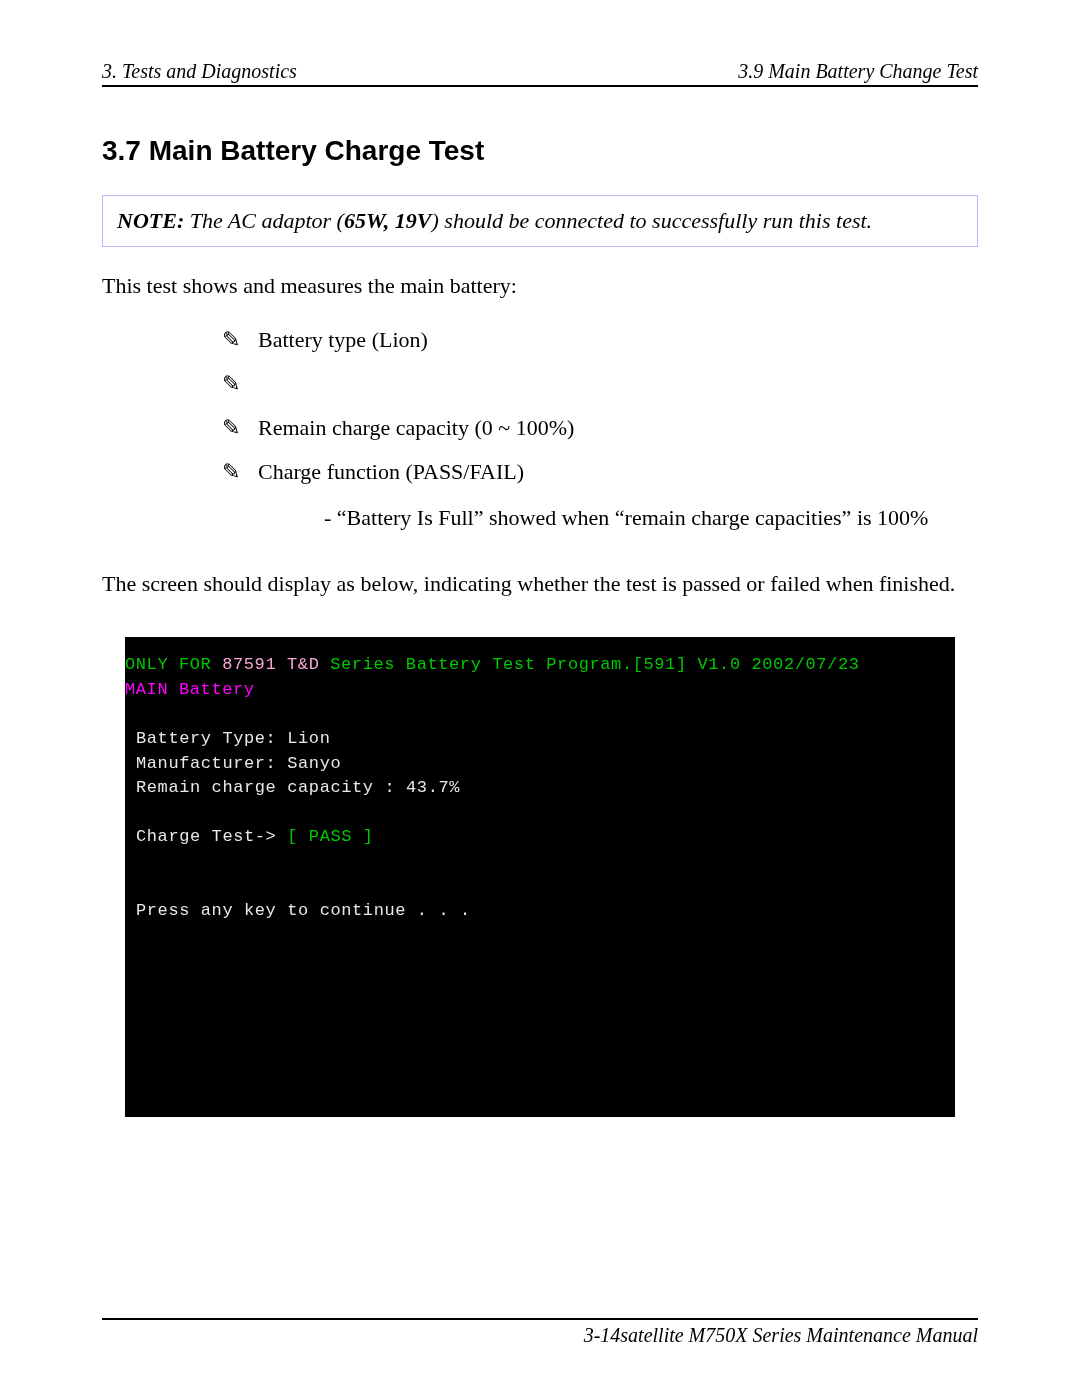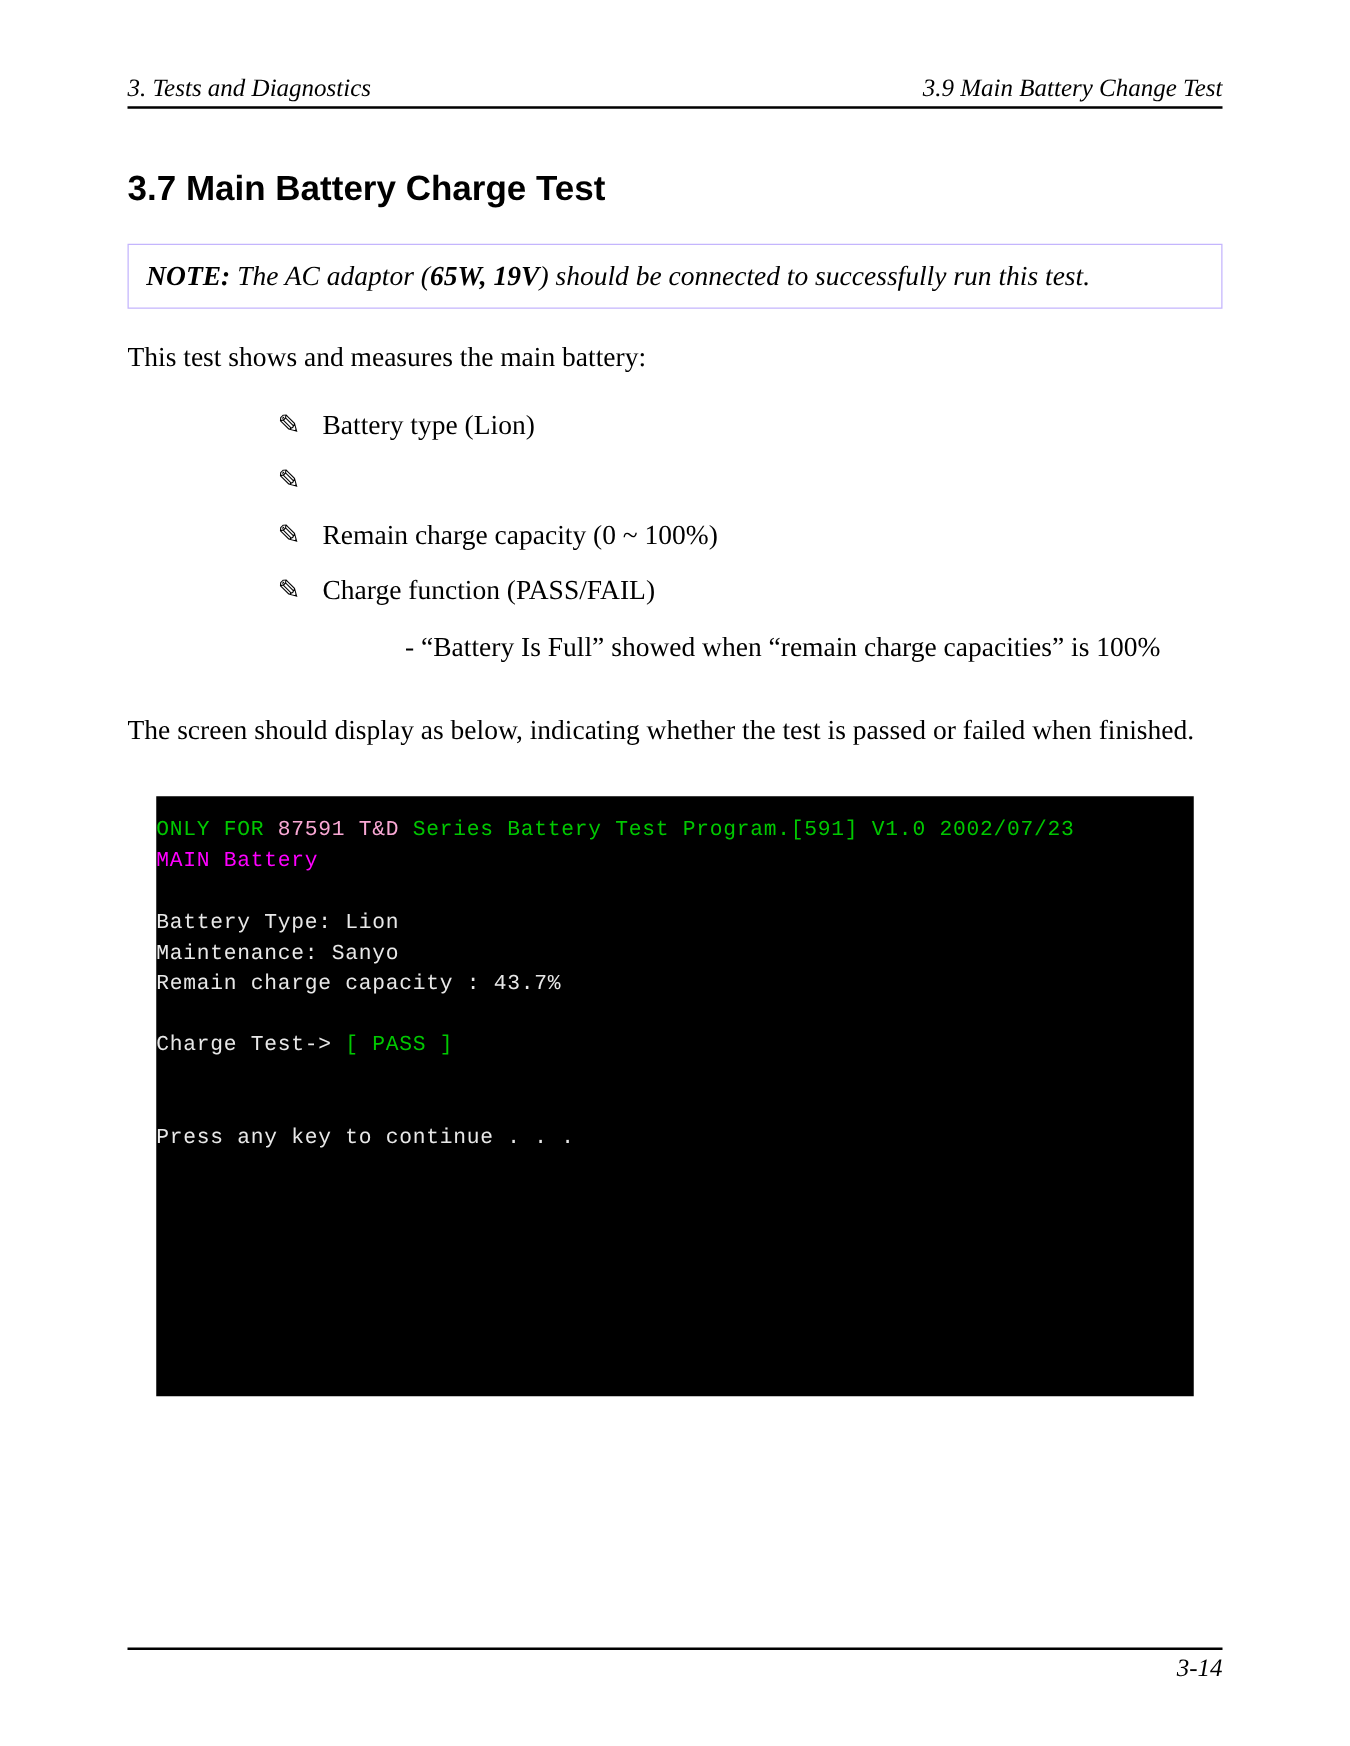--- a/index.html
+++ b/index.html
@@ -57,21 +57,21 @@
     font-family:"Courier New",Courier,monospace;
     font-size:17px;
     line-height:1.45;
     white-space:pre;
     letter-spacing:0.6px;
     box-sizing:border-box;
   }
   .t-green{color:#00c800;}
   .t-yellow{color:#f9a8d4;}
   .t-magenta{color:#ff00ff;}
-  .t-white{color:#e8e8e8;}
+  .t-white{color:#e8e8e8;padding-left:11px;}
   .footer{
     position:absolute;left:102px;right:102px;bottom:50px;
     border-top:2px solid #000;
     display:flex;justify-content:flex-end;
     font-style:italic;font-size:20px;
     padding-top:4px;
   }
 </style>
 </head>
 <body>
@@ -108,23 +108,24 @@
 </ul>
 
 <div class="subnote">- “Battery Is Full” showed when “remain charge capacities” is 100%</div>
 
 <p class="body">The screen should display as below, indicating whether the test is passed or failed when finished.</p>
 
 <div class="terminal"><span class="t-green">ONLY FOR </span><span class="t-yellow">87591 T&amp;D</span><span class="t-green"> Series Battery Test Program.[591] V1.0 2002/07/23</span>
 <span class="t-magenta">MAIN Battery</span>
 
 <span class="t-white">Battery Type: Lion</span>
-<span class="t-white">Maintenance: Sanyo</span>
+<span class="t-white">Manufacturer: Sanyo</span>
 <span class="t-white">Remain charge capacity : 43.7%</span>
 
 <span class="t-white">Charge Test-&gt; </span><span class="t-green">[ PASS ]</span>
 
 
 <span class="t-white">Press any key to continue . . .</span></div>
 
 <div class="footer">
   <span>3-14</span>
+  <span>satellite M750X Series Maintenance Manual</span>
 </div>
 
 </body></html>

